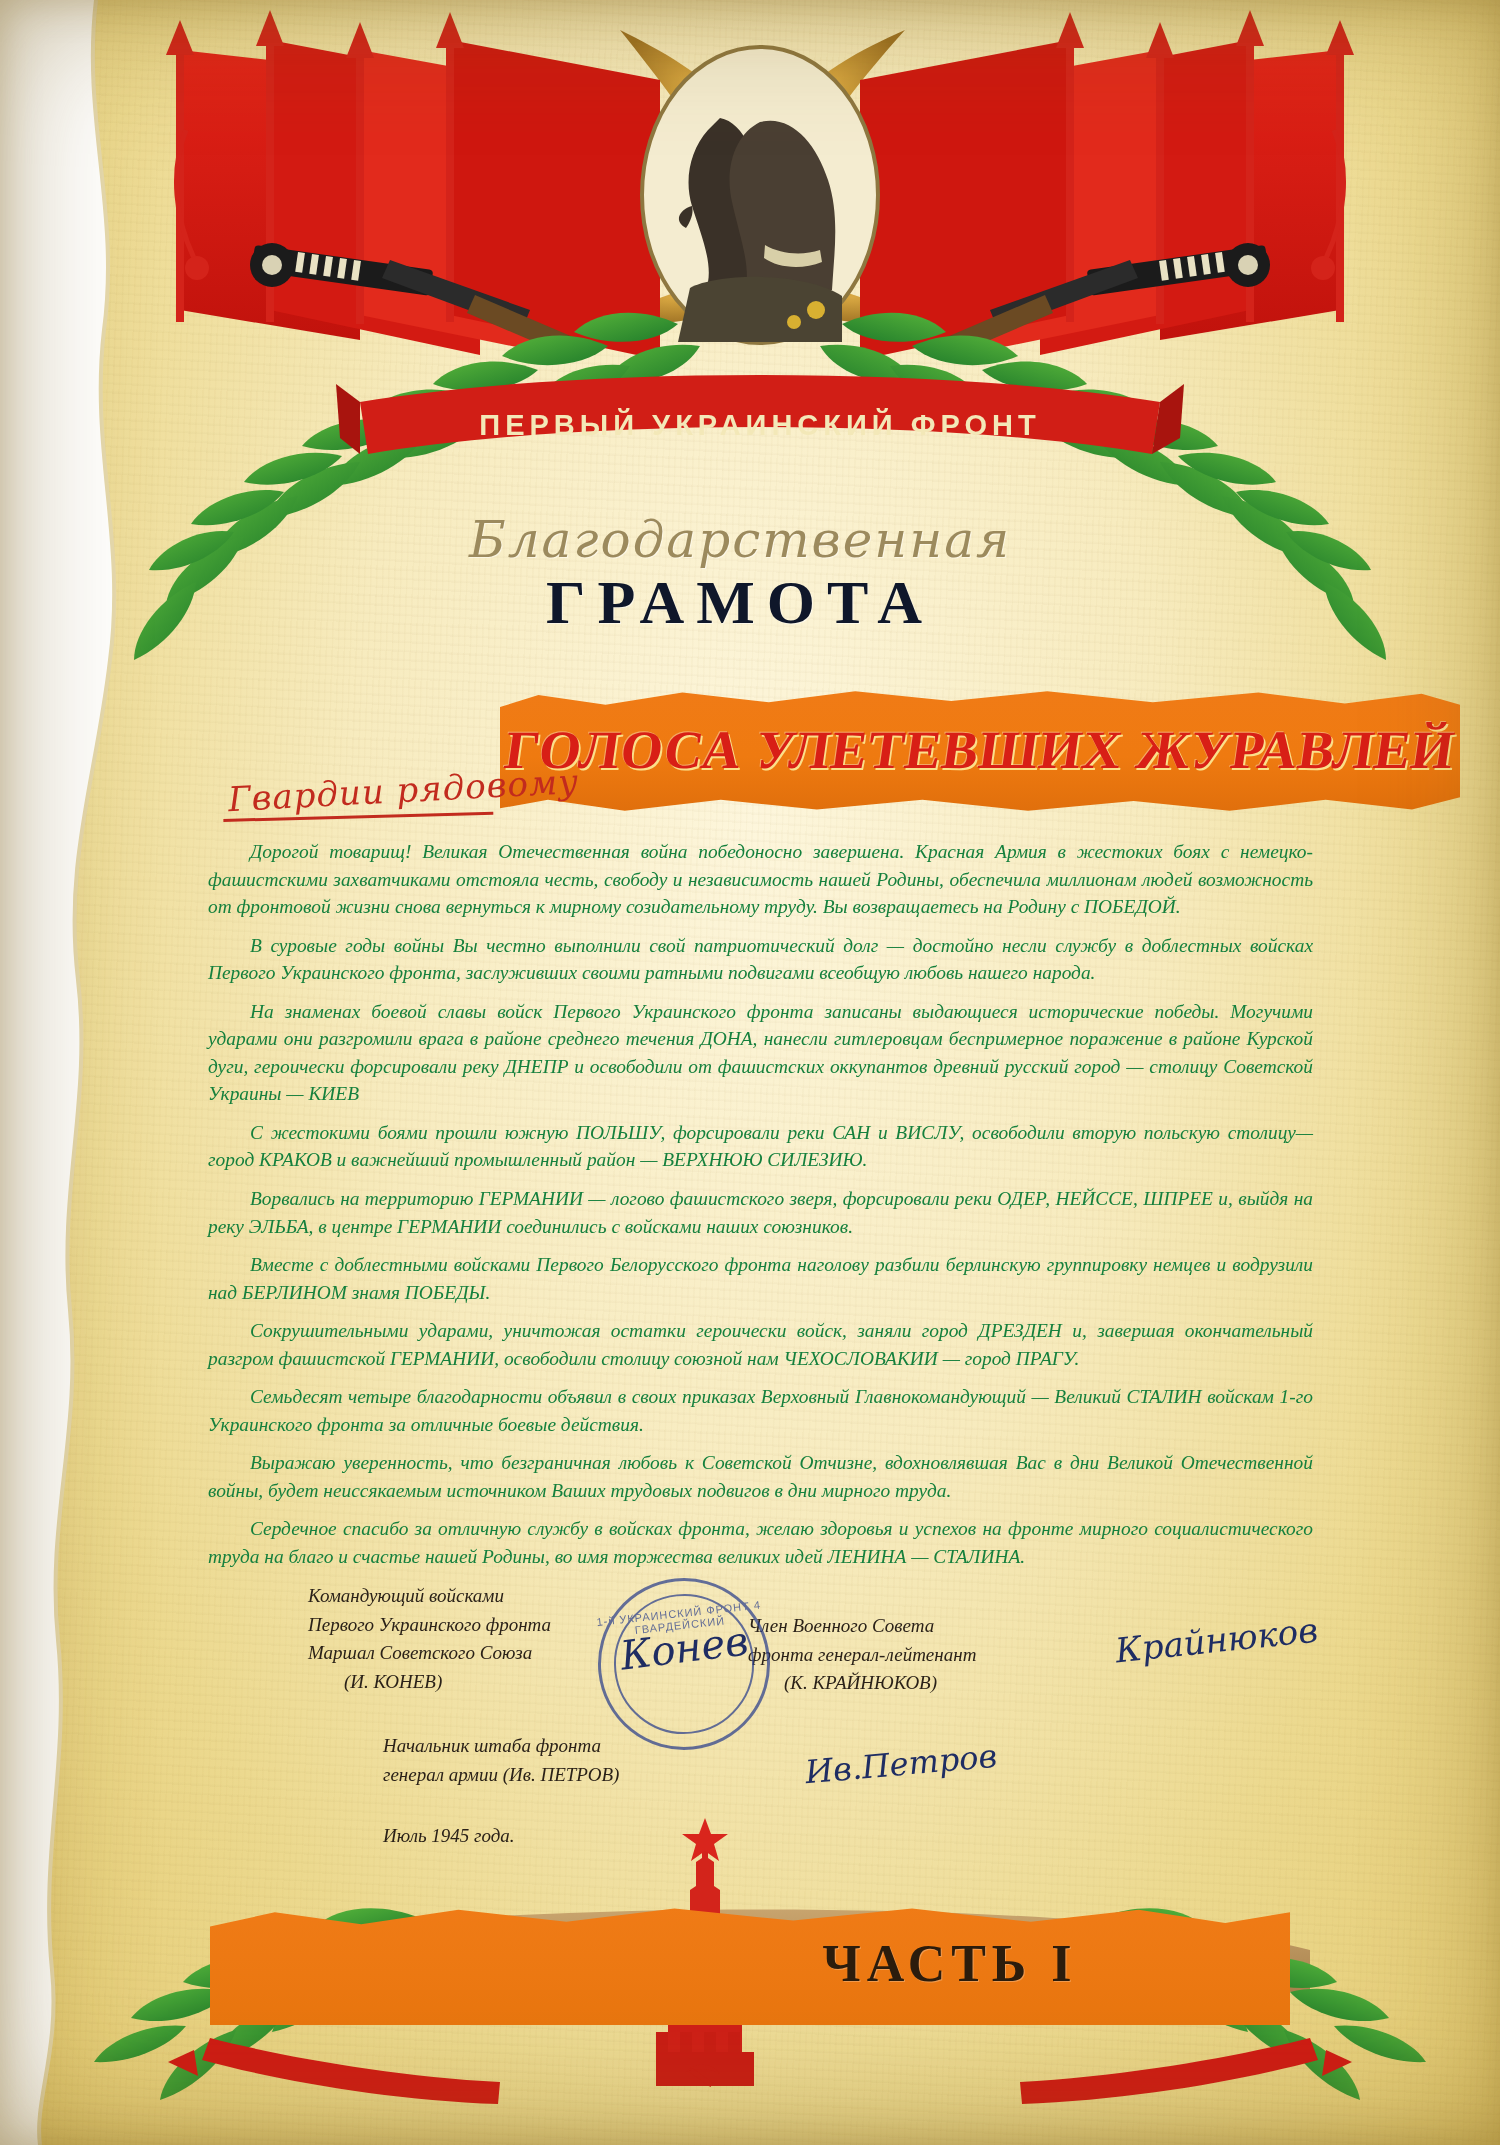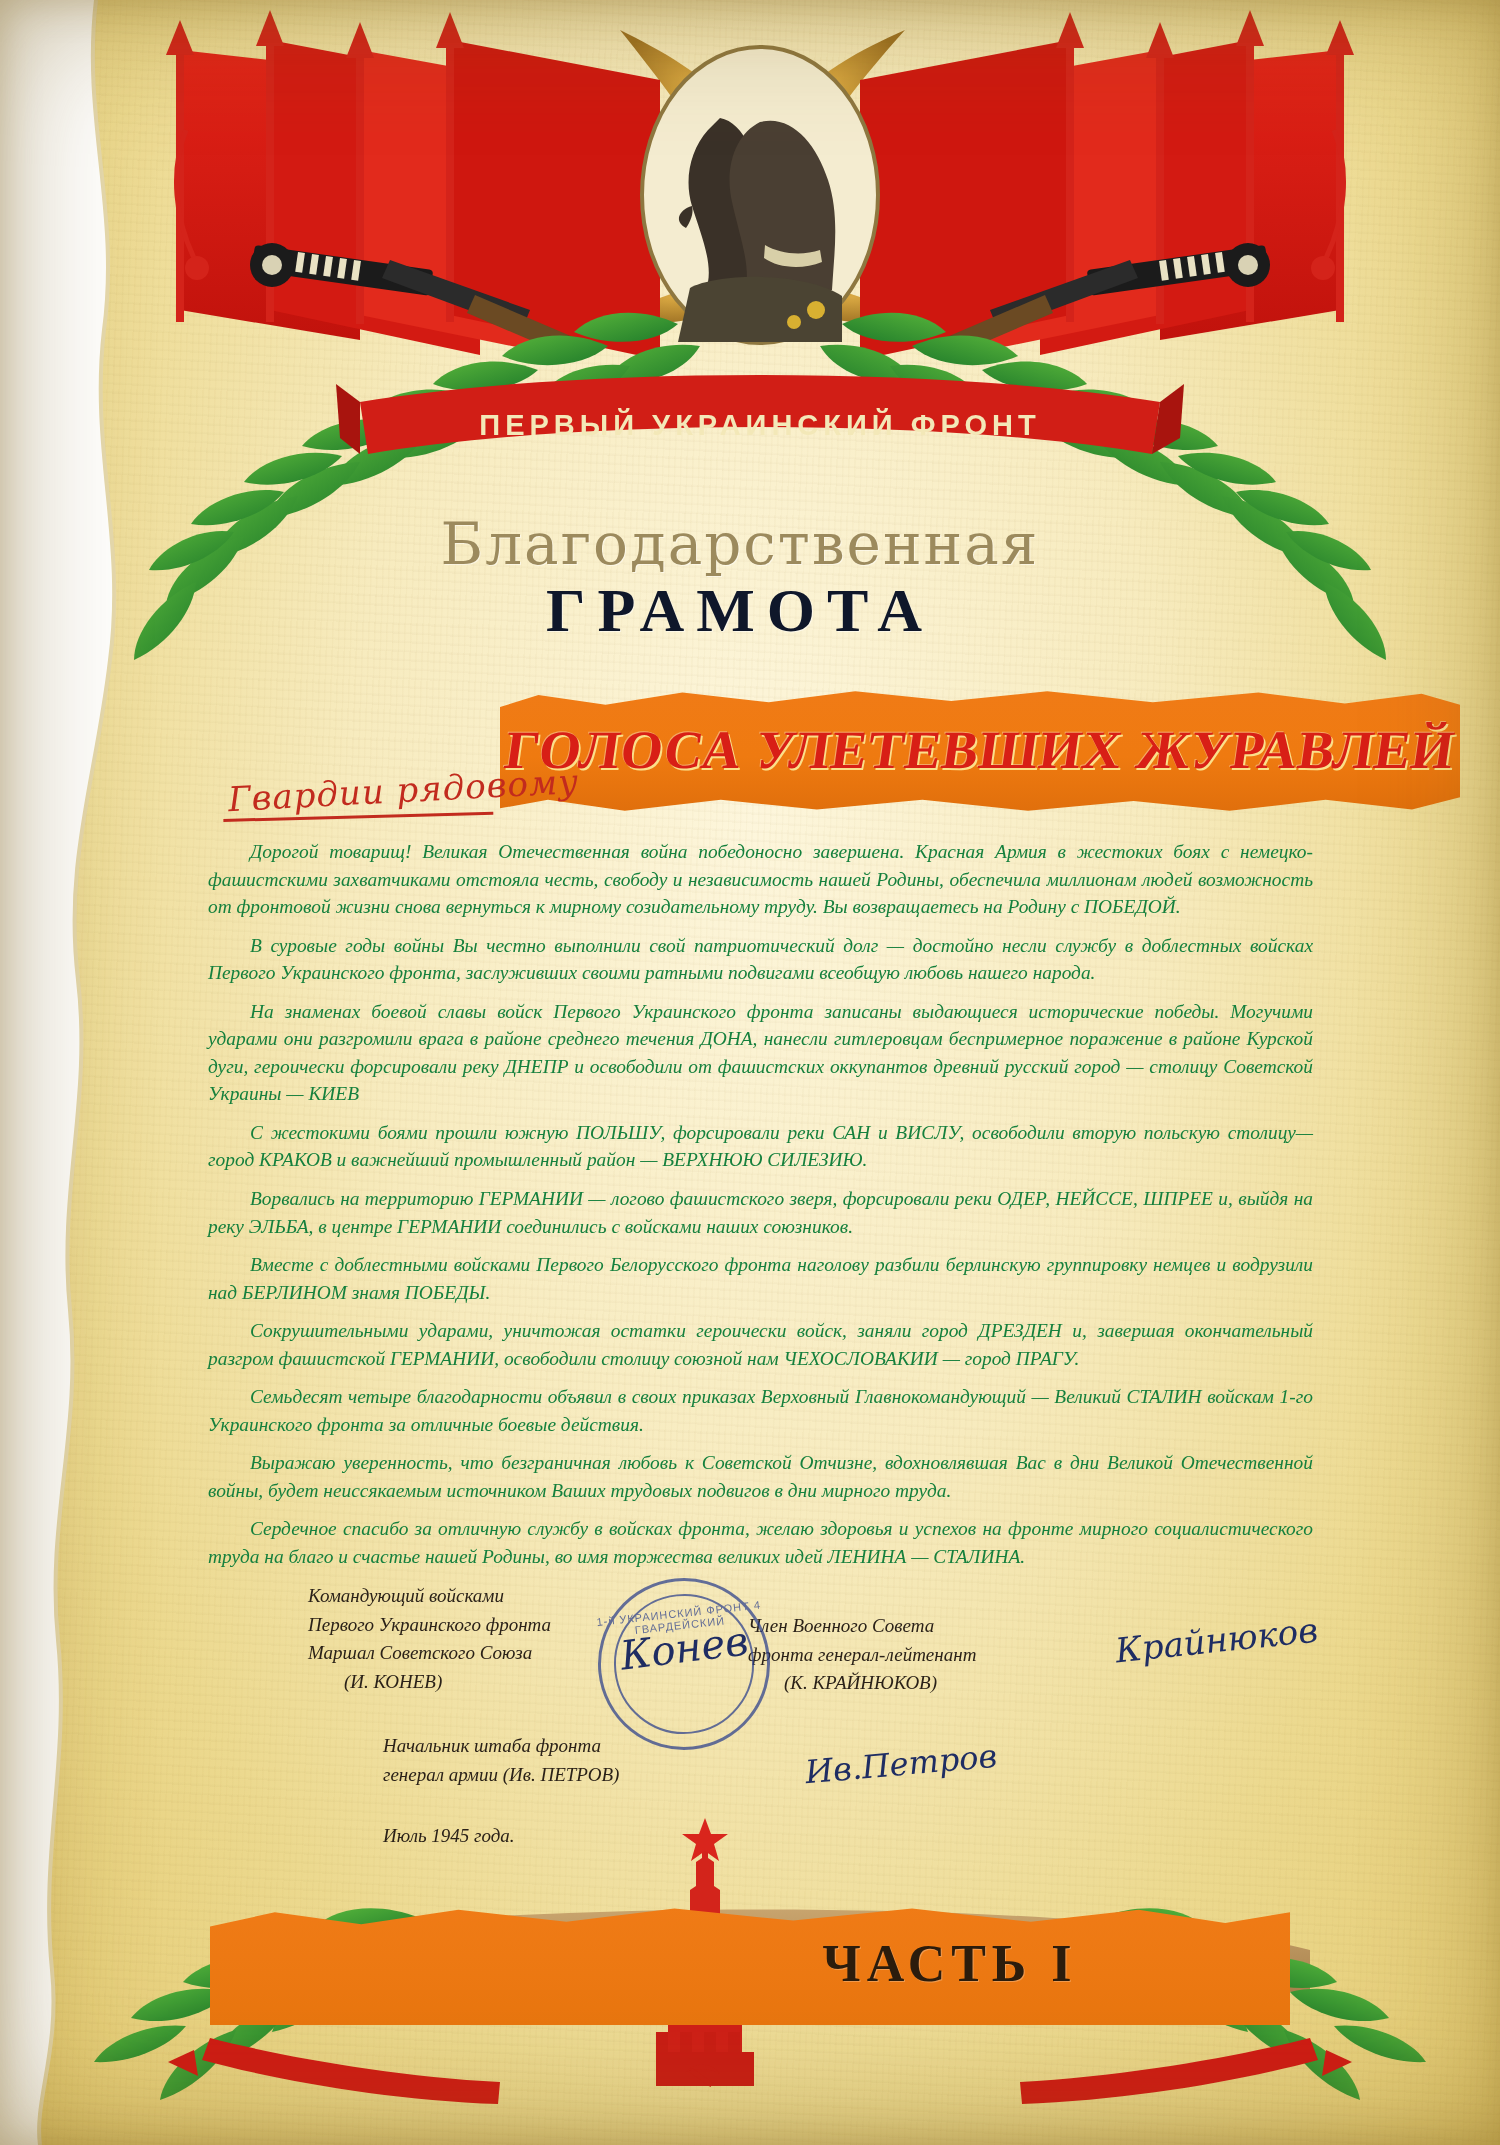--- a/index.html
+++ b/index.html
@@ -64,21 +64,22 @@
   .title-block {
     position: absolute;
     left: 430px; top: 515px;
     width: 620px;
     text-align: center;
     color: #8c7a52;
     text-shadow: 1px 1px 0 rgba(255,255,255,.5);
   }
   .title-script {
     font-family: "DejaVu Serif", serif;
-    font-size: 58px;
+    font-style: italic;
+    font-size: 50px;
     letter-spacing: 2px;
     color: #9c8a5d;
     line-height: 1;
   }
   .title-main {
     font-family: "Liberation Serif", serif;
     font-weight: bold;
     font-size: 62px;
     letter-spacing: 12px;
     color: #0f172a;

